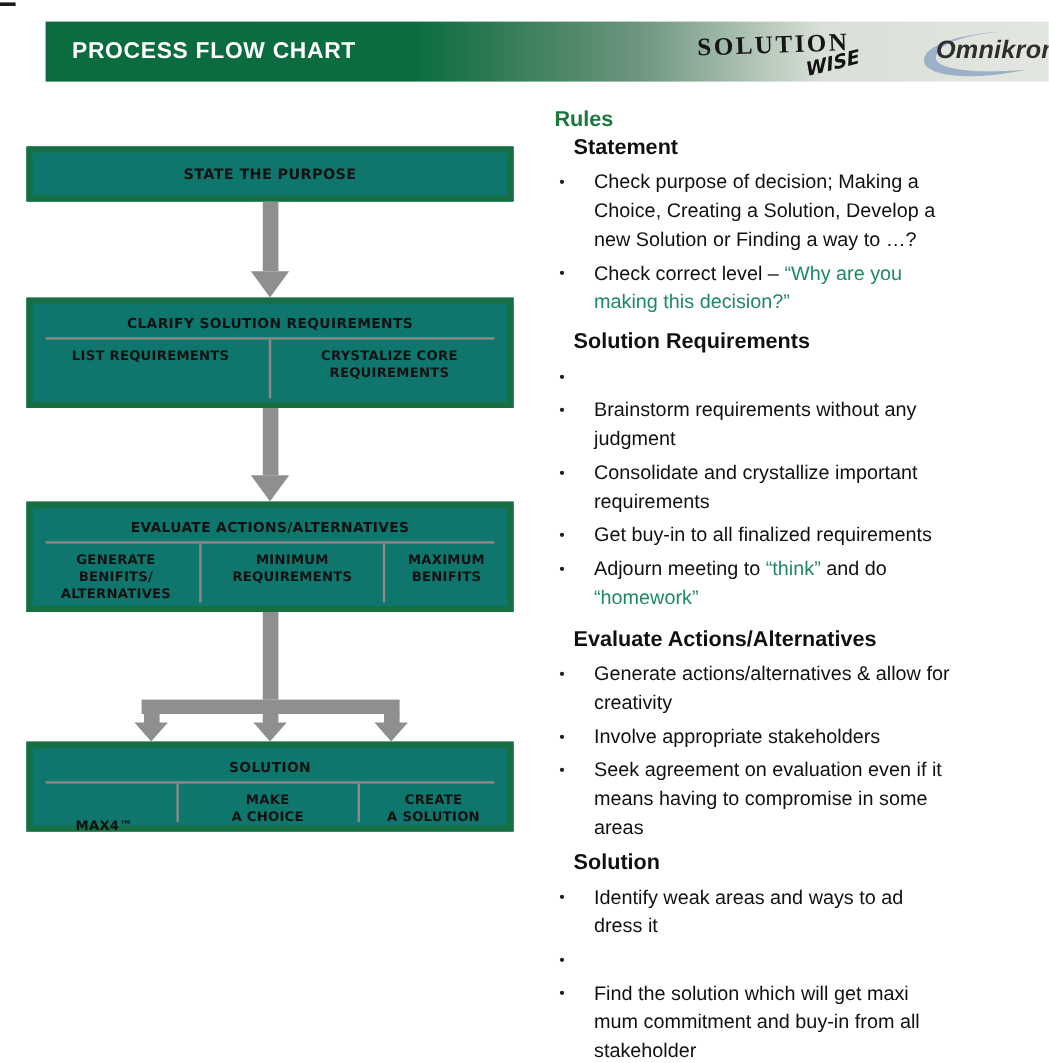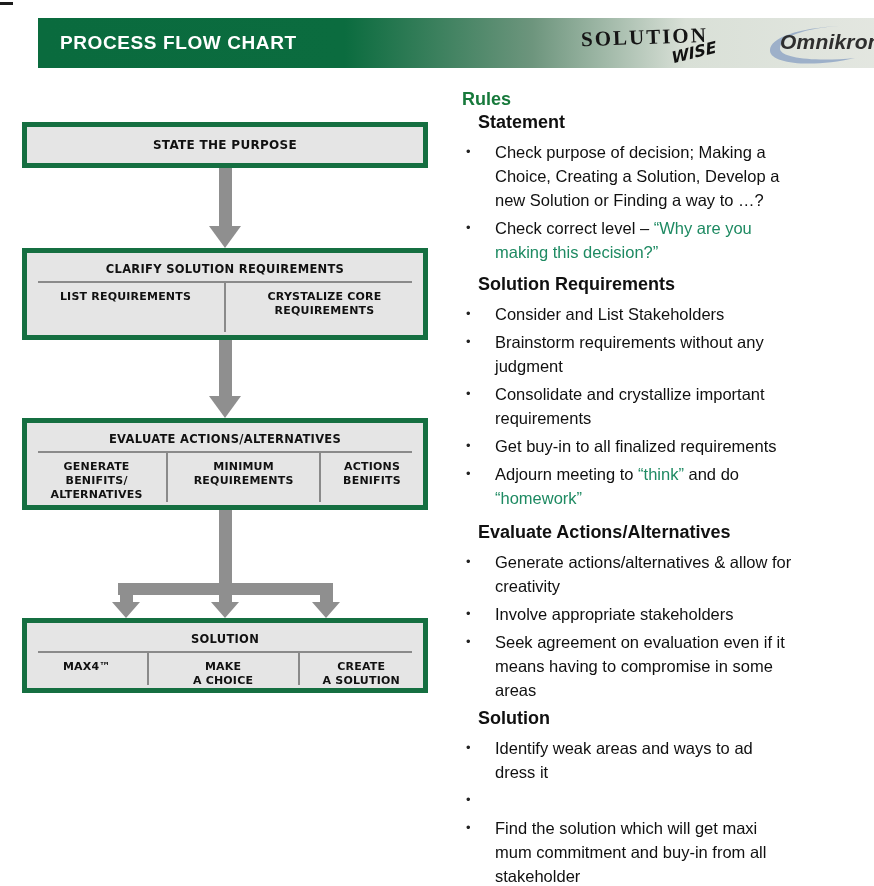--- a/index.html
+++ b/index.html
@@ -16,38 +16,38 @@
                   font-weight:bold;font-size:21px;letter-spacing:2px;color:#151515;transform:rotate(-2deg);}
   .brand-wise{position:absolute;left:633px;top:25px;font-family:"DejaVu Sans",sans-serif;
               font-style:italic;font-weight:bold;font-size:16px;color:#111;
               transform:rotate(-14deg) skewX(-6deg);}
   #logo{position:absolute;left:705px;top:2px;width:145px;height:46px;}
   #logo svg{position:absolute;left:0;top:0;}
   #logo .logo-text{position:absolute;left:21px;top:10px;font-weight:bold;font-style:italic;
                    font-size:21px;color:#2e2e2e;letter-spacing:.2px;margin-left:16px;}
 
   
-  .fbox{position:absolute;left:22px;width:406px;background:#e5e5e5;border:5px solid #156f41;
+  .fbox{position:absolute;left:22px;width:406px;background:#0f766e;border:5px solid #156f41;
         box-sizing:border-box;}
   #box1{top:122px;height:46px;display:flex;align-items:center;justify-content:center;}
   #box2{top:248px;height:92px;}
   #box3{top:418px;height:92px;}
   #box4{top:618px;height:75px;}
   .fbox .ftitle{text-align:center;font:700 11.5px/14px "DejaVu Sans",sans-serif;
                 color:#111;padding-top:9px;letter-spacing:.3px;}
   #box1 .ftitle{padding-top:0;font-size:12px;}
   .hdiv{height:2px;background:#8a8a8a;margin:5px 11px 0 11px;}
   .cells{display:flex;align-items:stretch;}
   #box2 .cells,#box3 .cells{height:55px;}
   #box4 .cells{height:38px;}
   .cell{text-align:center;font:700 11px/14px "DejaVu Sans",sans-serif;color:#111;
         padding-top:7px;white-space:pre-line;letter-spacing:.2px;box-sizing:border-box;}
   .vdiv{width:2px;background:#8a8a8a;margin-bottom:6px;}
   .w50{width:50%;} .w355{width:35.5%;} .w385{width:38.5%;} .w26{width:26%;}
-  .w305{width:30.5%;} .w38{width:38%;} .w315{width:31.5%;}
+  .w305{width:30.5%;margin-top:22px;} .w38{width:38%;} .w315{width:31.5%;}
 
   .shaft{position:absolute;width:13px;background:#8f8f8f;}
   .ah-big{position:absolute;width:0;height:0;border-left:16px solid transparent;
           border-right:16px solid transparent;border-top:22px solid #8f8f8f;}
   .ah-small{position:absolute;width:0;height:0;border-left:14px solid transparent;
             border-right:14px solid transparent;border-top:16px solid #8f8f8f;}
   #a1s{left:219px;top:168px;height:58px;} #a1h{left:209px;top:226px;}
   #a2s{left:219px;top:340px;height:56px;} #a2h{left:209px;top:396px;}
   #a3s{left:219px;top:510px;height:73px;}
   #hbar{position:absolute;left:118px;top:583px;width:215px;height:12px;background:#8f8f8f;}
@@ -108,21 +108,21 @@
     <div class="ftitle">EVALUATE ACTIONS/ALTERNATIVES</div>
     <div class="hdiv"></div>
     <div class="cells">
       <div class="cell w355">GENERATE
 BENIFITS/
 ALTERNATIVES</div>
       <div class="vdiv"></div>
       <div class="cell w385">MINIMUM
 REQUIREMENTS</div>
       <div class="vdiv"></div>
-      <div class="cell w26">ACTIONS
+      <div class="cell w26">MAXIMUM
 BENIFITS</div>
     </div>
   </div>
 
   <div class="shaft" id="a3s"></div>
   <div id="hbar"></div>
   <div class="shaft" id="stubL"></div>
   <div class="shaft" id="stubC"></div>
   <div class="shaft" id="stubR"></div>
   <div class="ah-small" id="ahL"></div>
@@ -158,21 +158,20 @@
         <span class="bmark">•</span>
         <span class="btext"><span>Check correct level – </span><span class="green">“Why are you
 making this decision?”</span></span>
       </div>
     </section>
 
     <section>
       <h3 class="sec-h" style="margin-top:9px">Solution Requirements</h3>
       <div class="bullet">
         <span class="bmark">•</span>
-        <span class="btext"><span>Consider and List Stakeholders</span></span>
       </div>
       <div class="bullet">
         <span class="bmark">•</span>
         <span class="btext"><span>Brainstorm requirements without any
 judgment</span></span>
       </div>
       <div class="bullet">
         <span class="bmark">•</span>
         <span class="btext"><span>Consolidate and crystallize important
 requirements</span></span>

